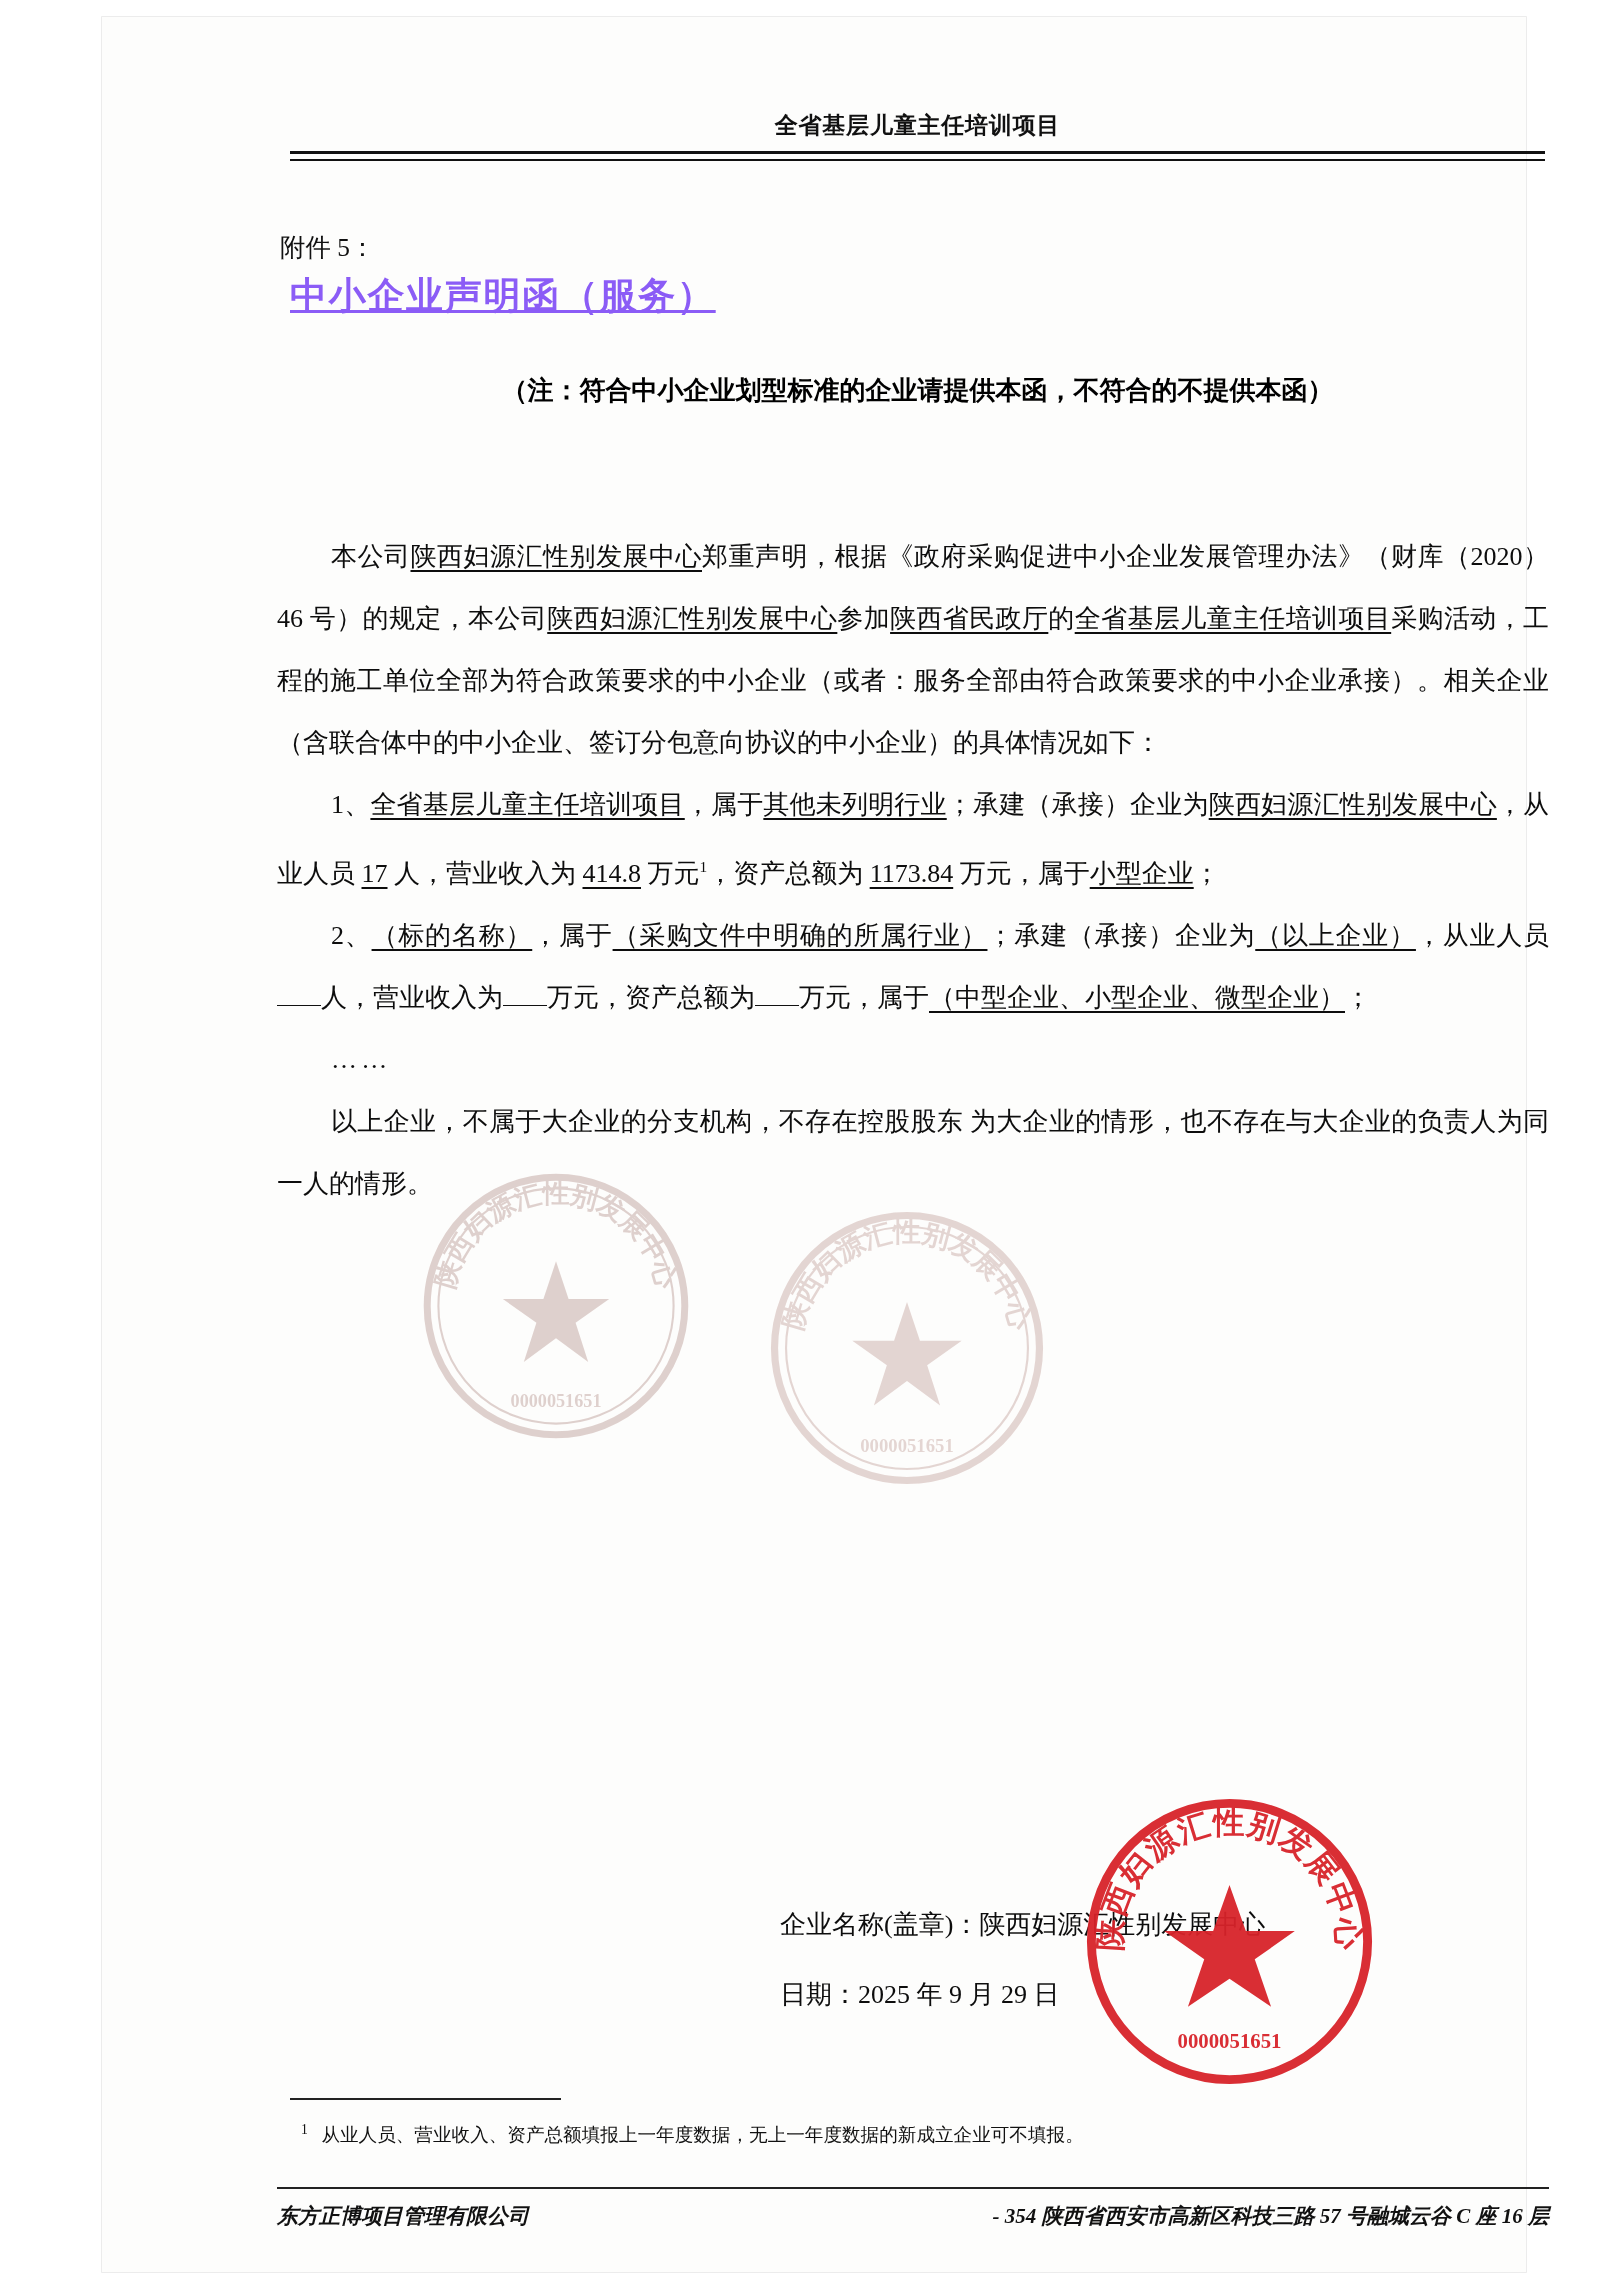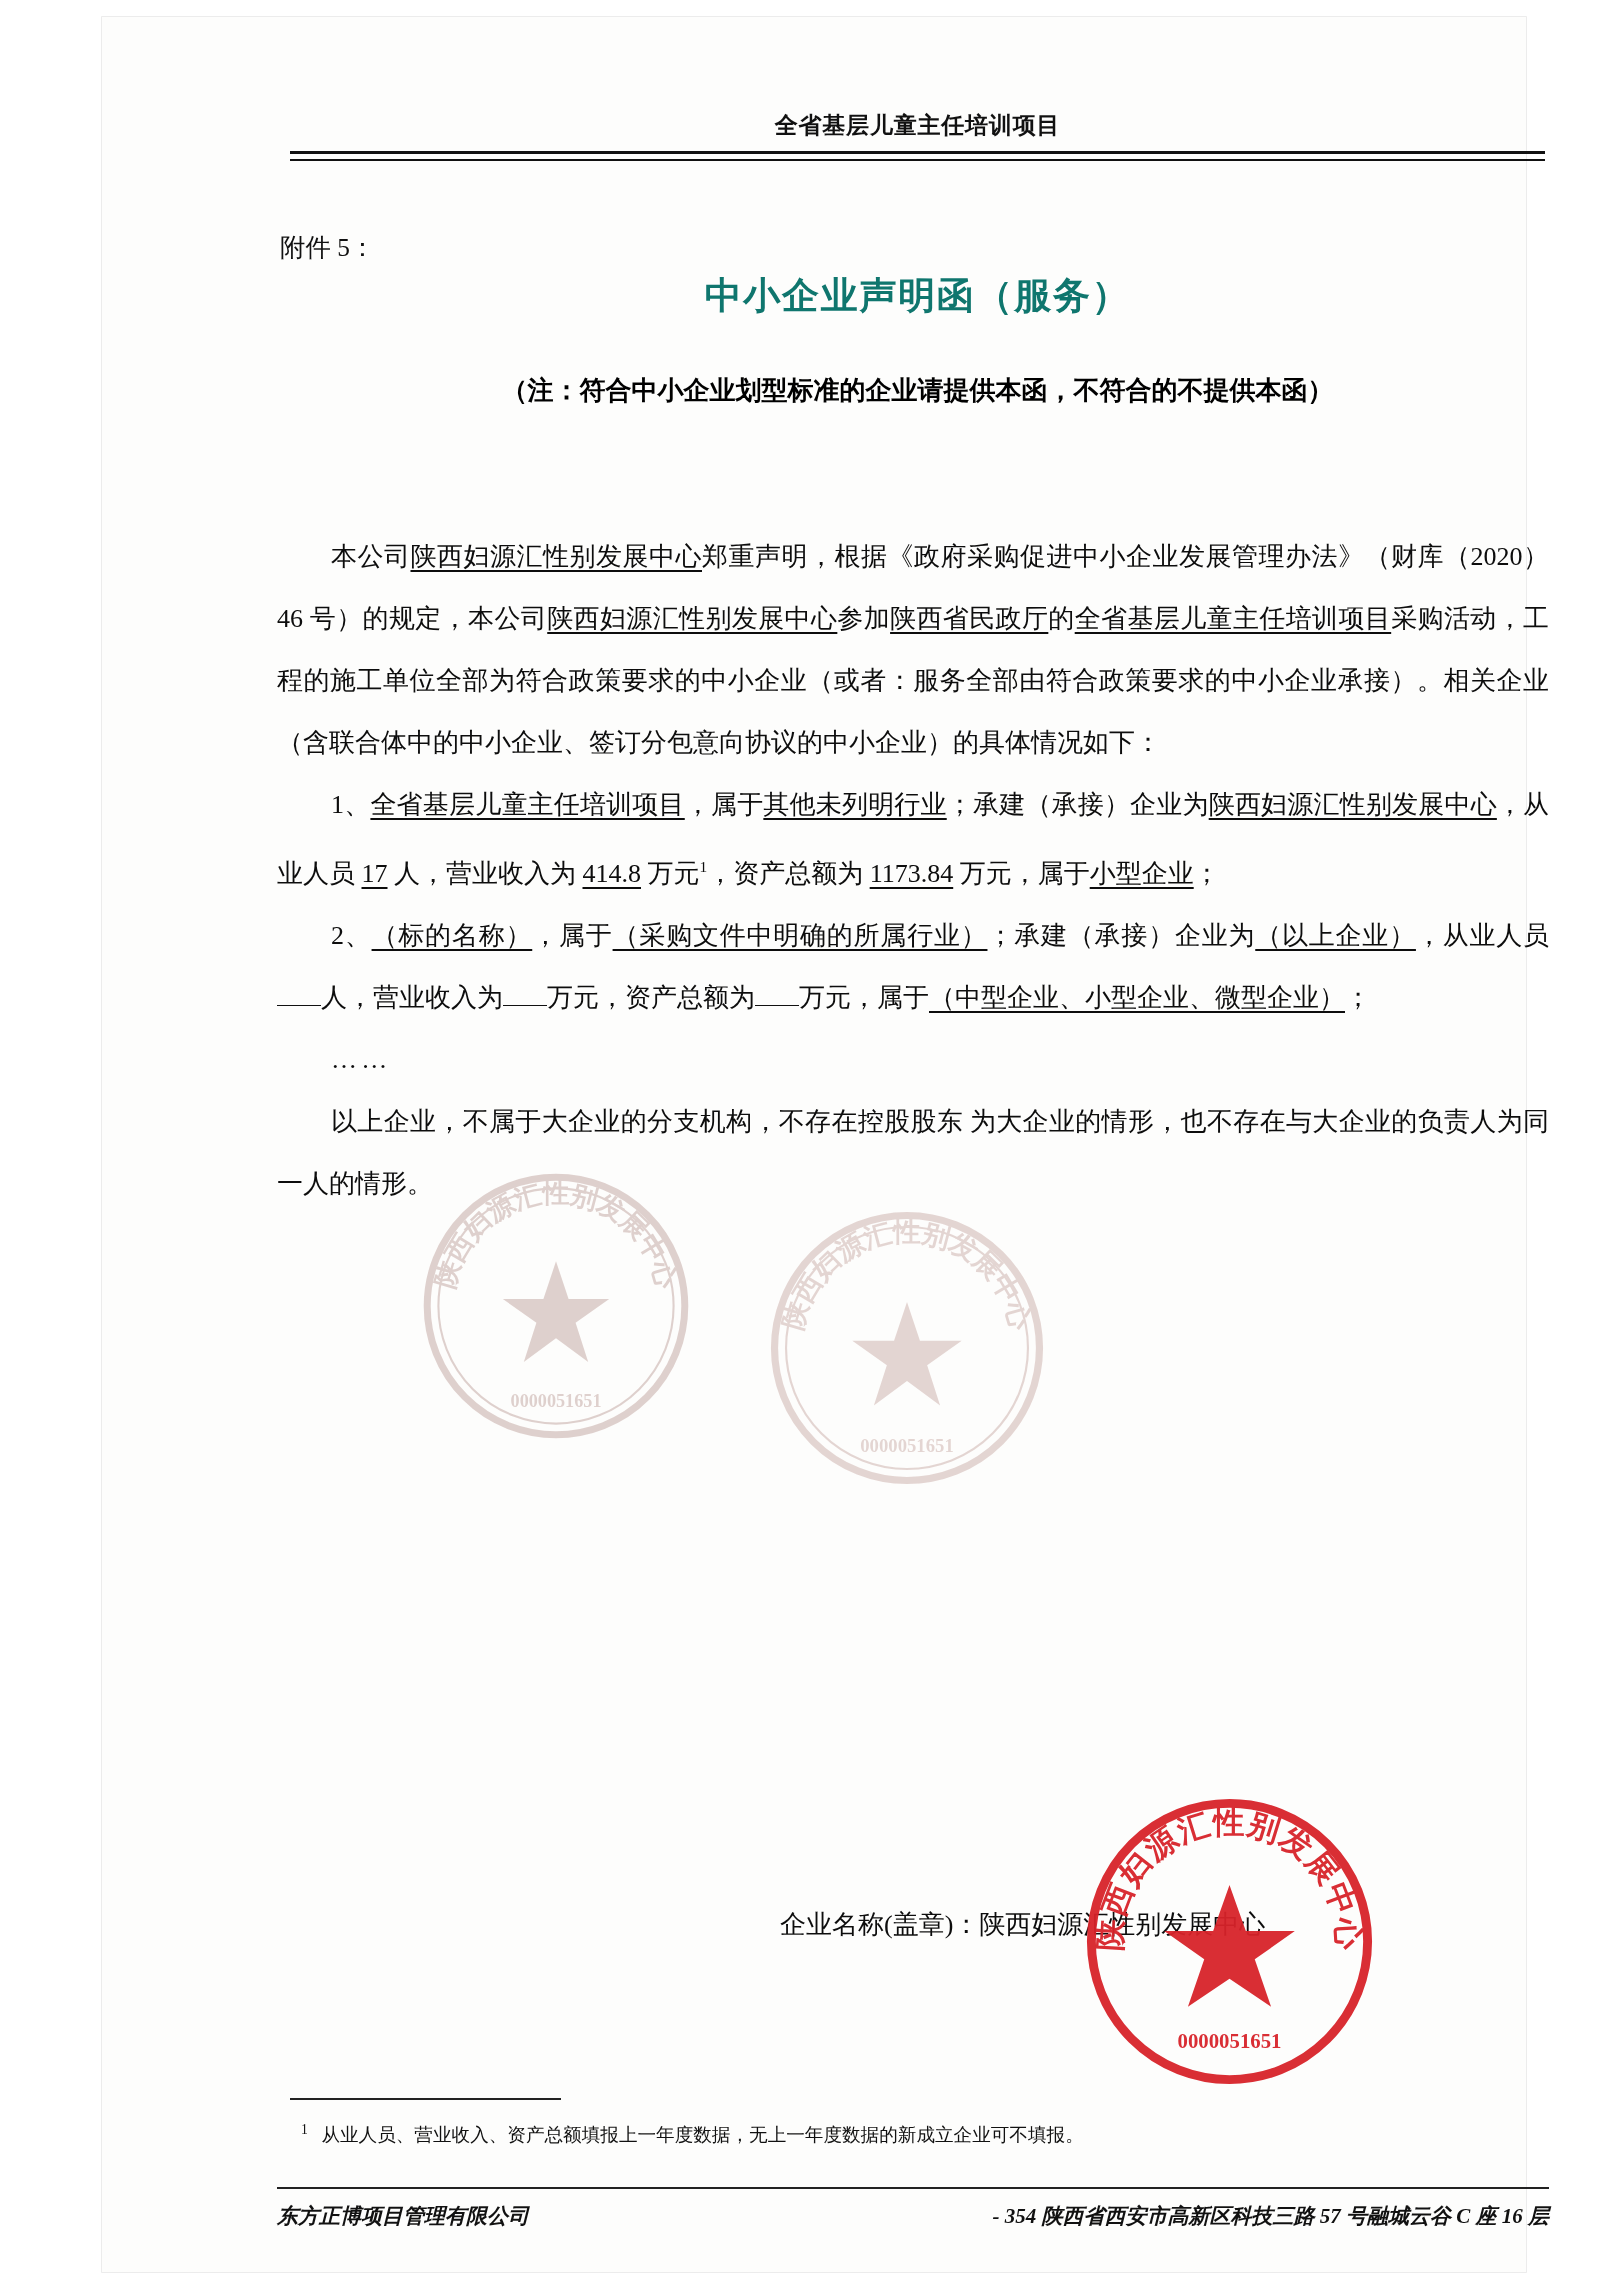--- a/index.html
+++ b/index.html
@@ -102,25 +102,26 @@
     top: 193px;
     font-size: 25.4px;
     color: #111;
     margin-top: 21px;
   }
   .title {
     position: absolute;
     left: 188px;
     top: 254px;
     width: 1255px;
-    text-align: center;
+    text-align: left;
     font-size: 37px;
     font-weight: bold;
     letter-spacing: 1.7px;
-    color: #0f766e;
+    color: #8b5cf6;
+    text-decoration: underline;
   }
   .subtitle {
     position: absolute;
     left: 188px;
     top: 356px;
     width: 1255px;
     text-align: center;
     font-size: 26px;
     font-weight: bold;
     color: #000;
@@ -208,20 +209,21 @@
       <p><span>2、</span><span class="u">（标的名称）</span><span>，属于</span><span class="u">（采购文件中明确的所属行业）</span><span>；承建（承接）企业为</span><span class="u">（以上企业）</span><span>，从业人员</span><span class="blank"></span><span>人，营业收入为</span><span class="blank"></span><span>万元，资产总额为</span><span class="blank"></span><span>万元，属于</span><span class="u">（中型企业、小型企业、微型企业）</span><span>；</span></p>
 
       <p class="dots">……</p>
 
       <p>以上企业，不属于大企业的分支机构，不存在控股股东 为大企业的情形，也不存在与大企业的负责人为同一人的情形。</p>
 
     </div>
 
     <div class="sign-block">
       <div><span>企业名称(盖章)：</span><span>陕西妇源汇性别发展中心</span></div>
+      <div><span>日期：</span><span>2025 年 9 月 29 日</span></div>
     </div>
 
     <svg class="seal seal-faint-1" viewBox="0 0 200 200">
       <defs>
         <path id="fcircle1" d="M 100,100 m -74,0 a 74,74 0 1,1 148,0 a 74,74 0 1,1 -148,0"></path>
       </defs>
       <circle cx="100" cy="100" r="92" fill="none" stroke="#9a6b63" stroke-width="5"></circle>
       <circle cx="100" cy="100" r="84" fill="none" stroke="#9a6b63" stroke-width="1.5"></circle>
       <g fill="#9a6b63" class="seal-text" font-size="19">
         <text>

